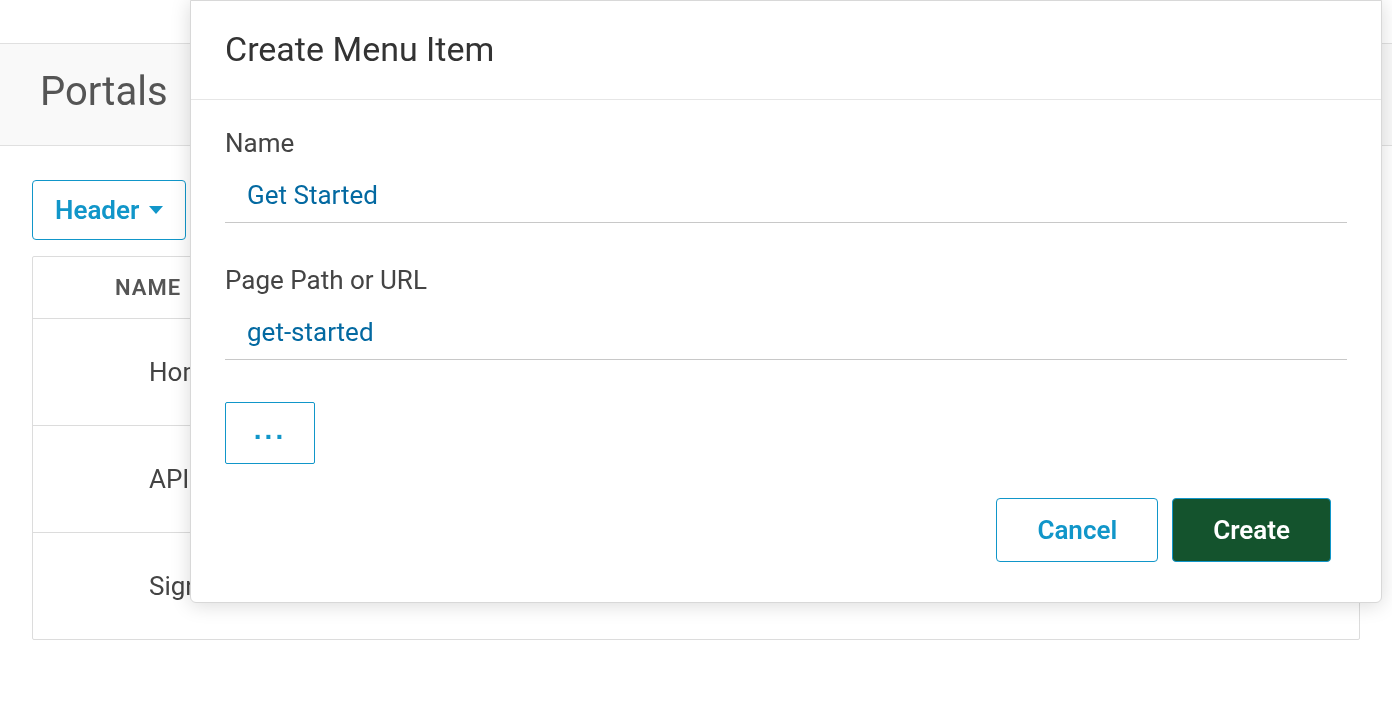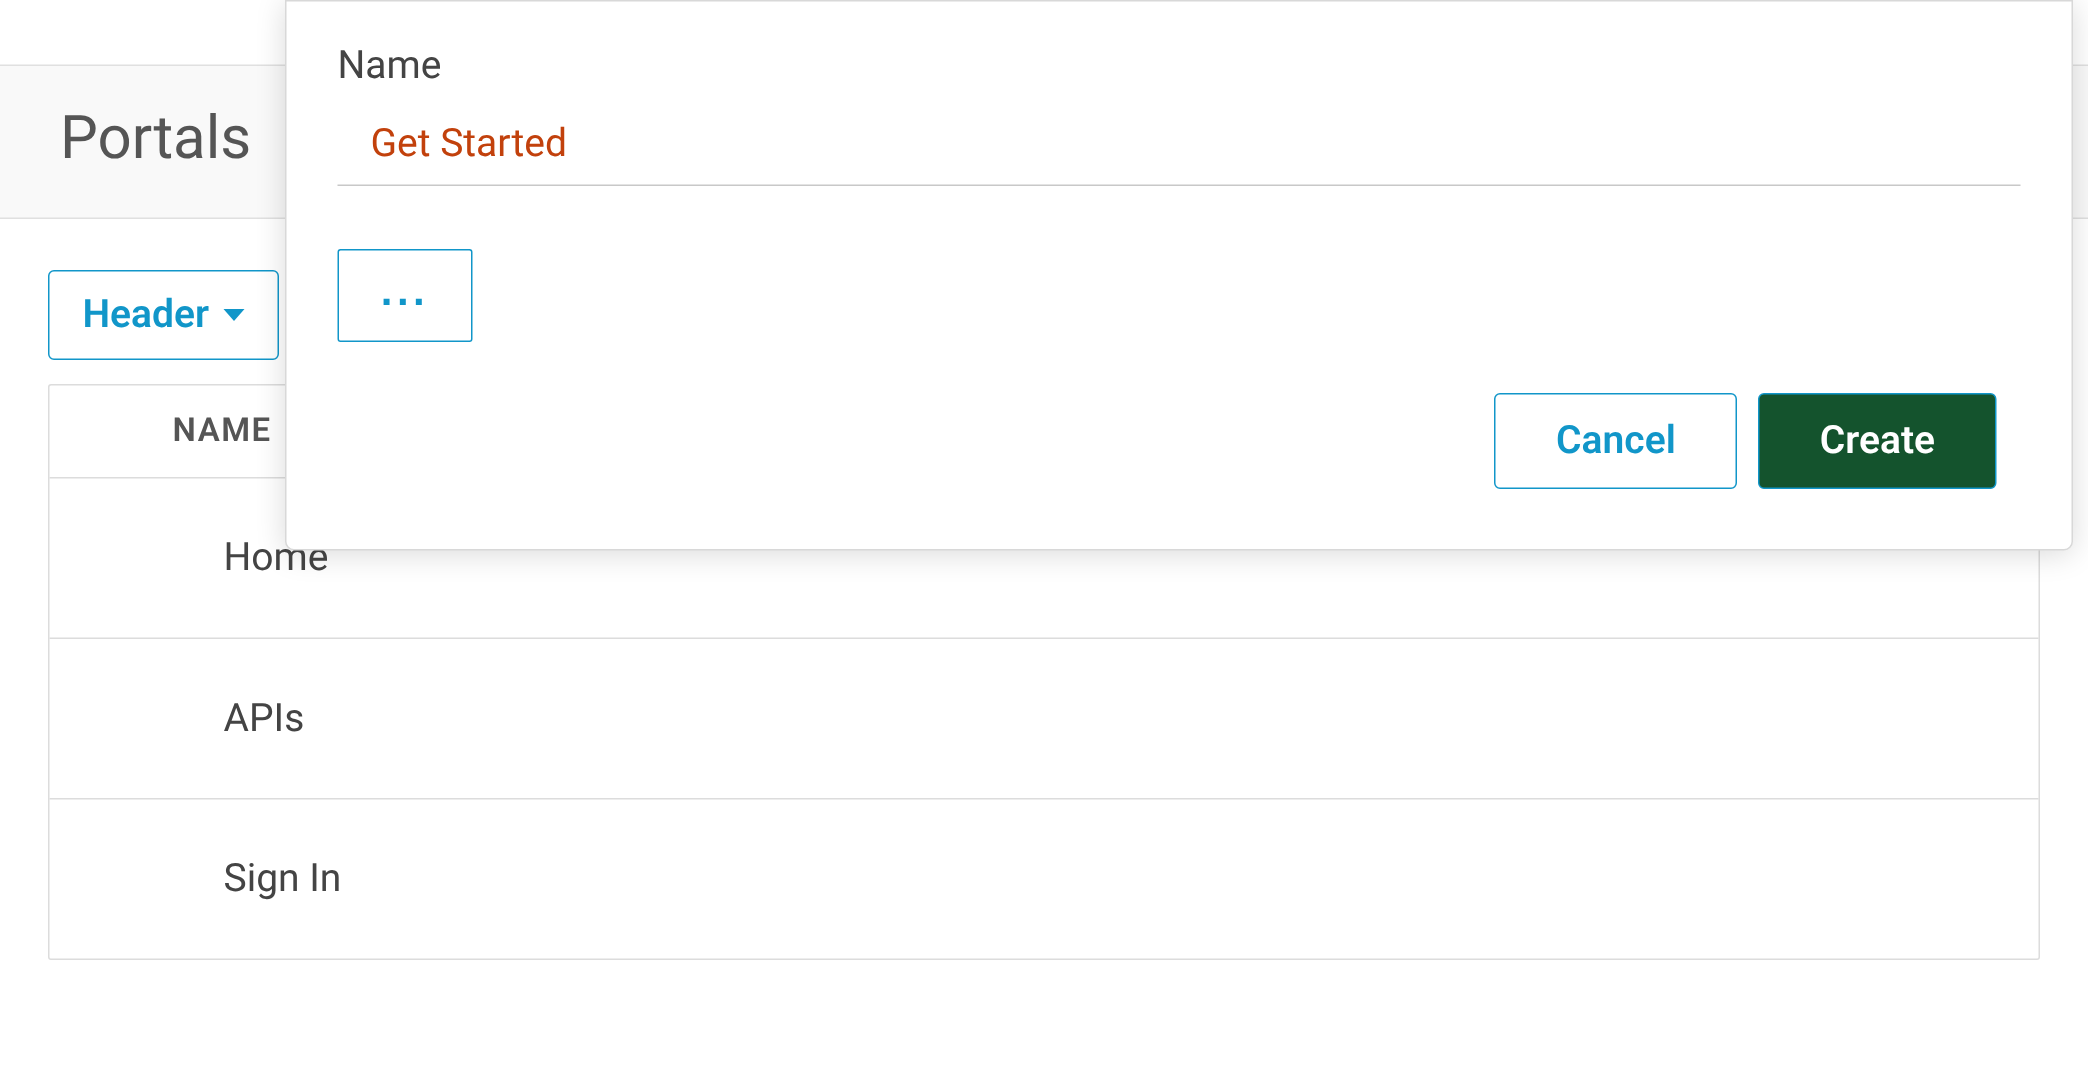--- a/index.html
+++ b/index.html
@@ -115,21 +115,21 @@
       color: #444;
       display: block;
       margin-bottom: 14px;
     }
     .form-input {
       width: 100%;
       border: none;
       border-bottom: 1px solid #c8c8c8;
       font-size: 26px;
       padding: 8px 0 12px 22px;
-      color: #c2410c;
+      color: #0369a1;
       outline: none;
       background: transparent;
       font-family: inherit;
     }
     .more-button {
       width: 90px;
       height: 62px;
       border: 1.5px solid #1196c9;
       background: #ffffff;
       color: #1196c9;
@@ -197,25 +197,32 @@
         <span>APIs</span>
       </div>
       <div class="table-row">
         <span>Sign In</span>
       </div>
     </div>
   </div>
 </div>
 
 <div class="modal">
+  <div class="modal-header">
+    <h2 class="modal-title">Create Menu Item</h2>
+  </div>
   <div class="modal-body">
     <div class="form-group">
       <label class="form-label">Name</label>
       <input type="text" class="form-input" value="Get Started" style="">
     </div>
+    <div class="form-group">
+      <label class="form-label">Page Path or URL</label>
+      <input type="text" class="form-input" value="get-started" style="">
+    </div>
     <button class="more-button">
       <span class="more-dots">...</span>
     </button>
   </div>
   <div class="modal-footer">
     <button class="btn btn-cancel">Cancel</button>
     <button class="btn btn-create">Create</button>
   </div>
 </div>
 

